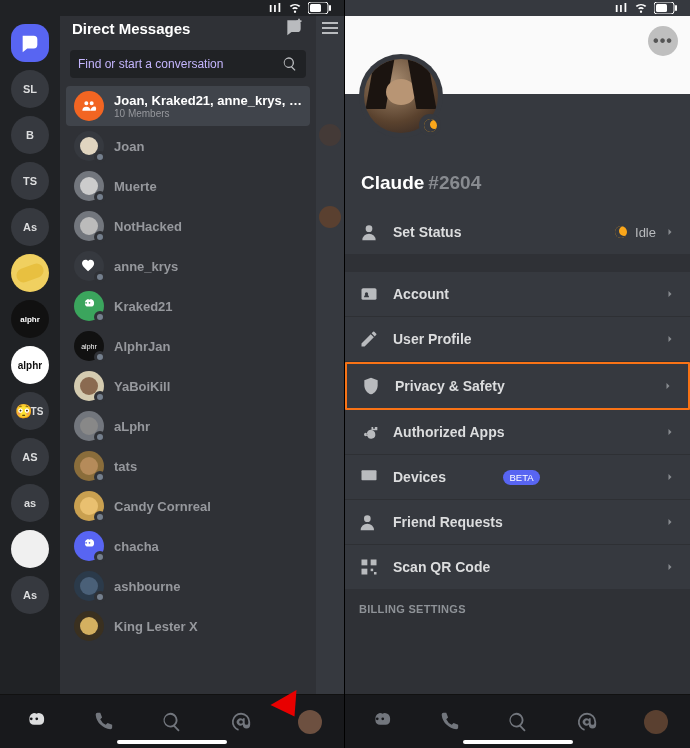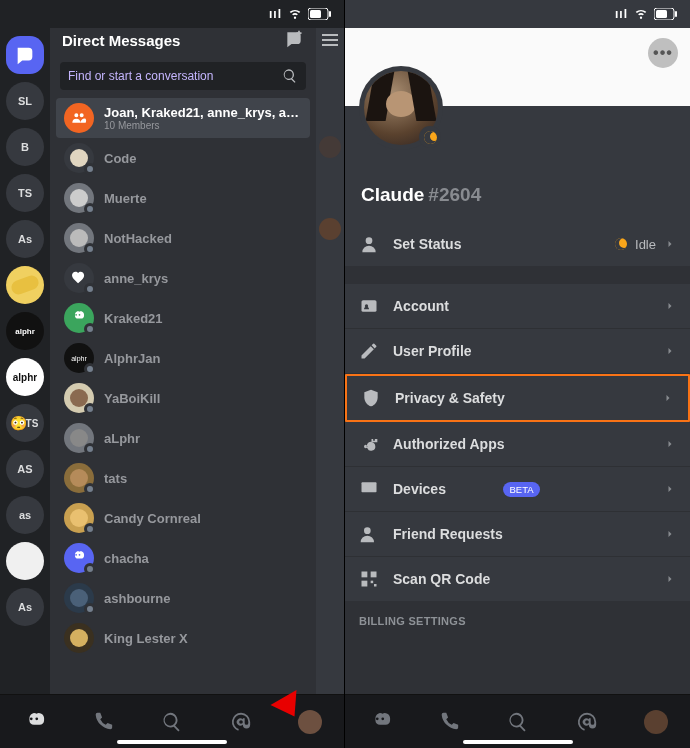--- a/index.html
+++ b/index.html
@@ -11,39 +11,39 @@
     display: flex;
     overflow: hidden;
     color: #dcddde;
   }
   .panel { position: relative; background: #2f3136; height: 748px; }
   .panel-left { width: 345px; border-right: 1px solid #000; display: flex; flex-direction: column; }
   .panel-right { width: 345px; display: flex; flex-direction: column; background: #36393f; }
 
   
   .statusbar {
-    height: 28px;
+    height: 16px;
     display: flex;
     justify-content: flex-end;
     align-items: center;
     gap: 6px;
     padding: 0 12px;
     background: #202225;
     color: #fff;
     font-size: 12px;
   }
   .panel-right .statusbar { background: #36393f; }
   .sig, .wifi, .batt { color: #fff; }
   .sig { font-weight: bold; letter-spacing: 1px; }
   .batt svg { display: block; }
 
   
   .left-body { flex: 1; display: flex; background: #2f3136; overflow: hidden; }
   .server-rail {
-    width: 50px;
+    width: 60px;
     background: #202225;
     display: flex;
     flex-direction: column;
     align-items: center;
     padding-top: 8px;
     gap: 8px;
     overflow: hidden;
   }
   .server-item {
     width: 38px; height: 38px;
@@ -303,21 +303,21 @@
             <span class="dm-name">Joan, Kraked21, anne_krys, aLph...</span>
             <span class="dm-sub">10 Members</span>
           </div>
         </div>
 
         <div class="dm-item">
           <div class="dm-avatar dark">
               <div class="head" style="background:#e0d5c0"></div>
               <span class="status-dot"></span>
             </div>
-          <span class="dm-name">Code</span>
+          <span class="dm-name">Joan</span>
         </div>
         <div class="dm-item">
           <div class="dm-avatar gray">
               <div class="head" style="background:#ccc"></div>
               <span class="status-dot"></span>
             </div>
           <span class="dm-name">Muerte</span>
         </div>
         <div class="dm-item">
           <div class="dm-avatar gray">

